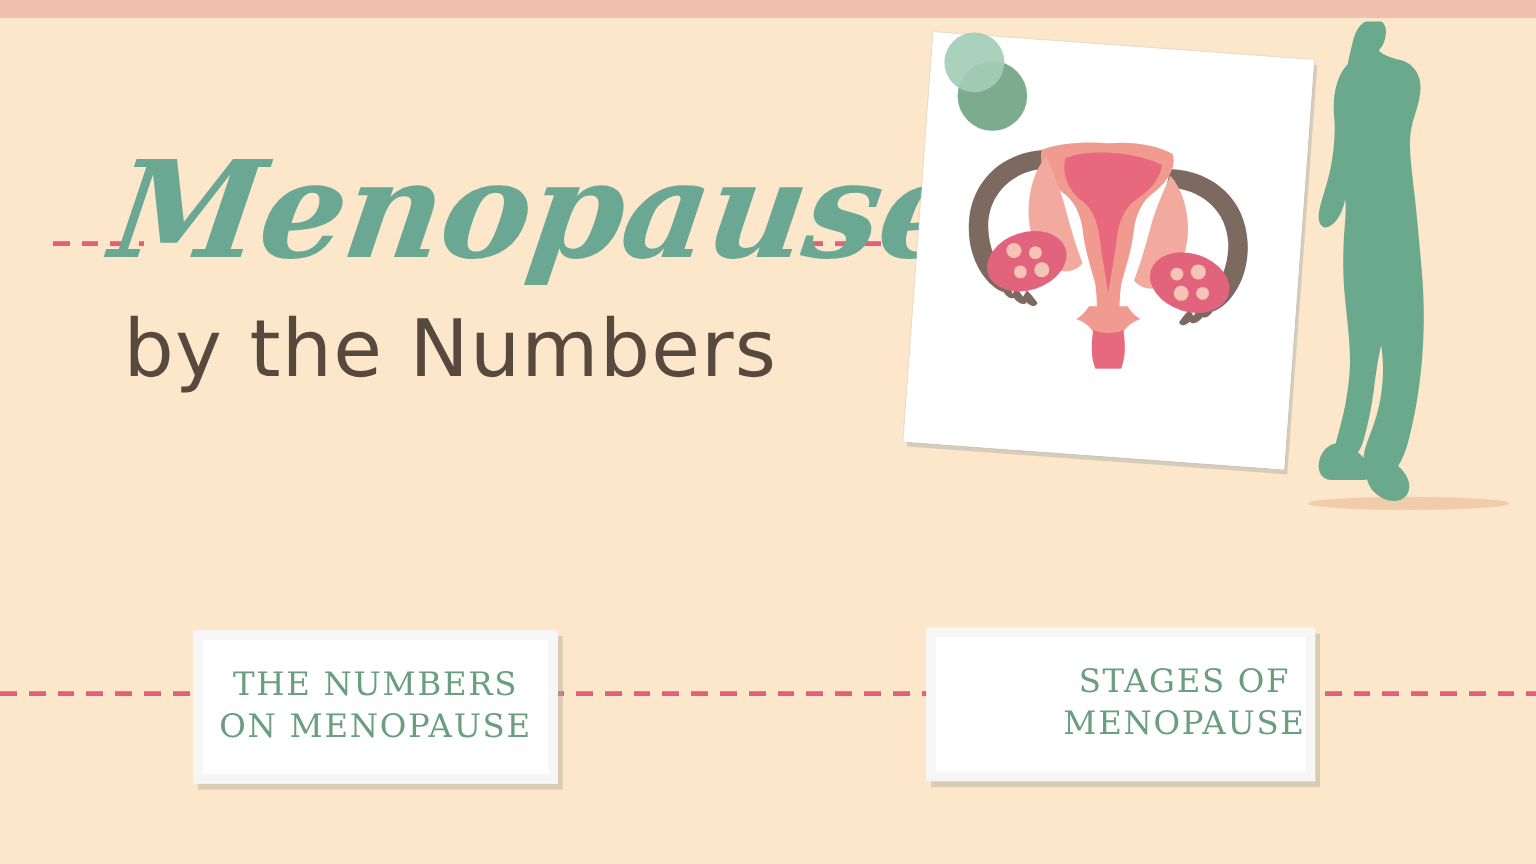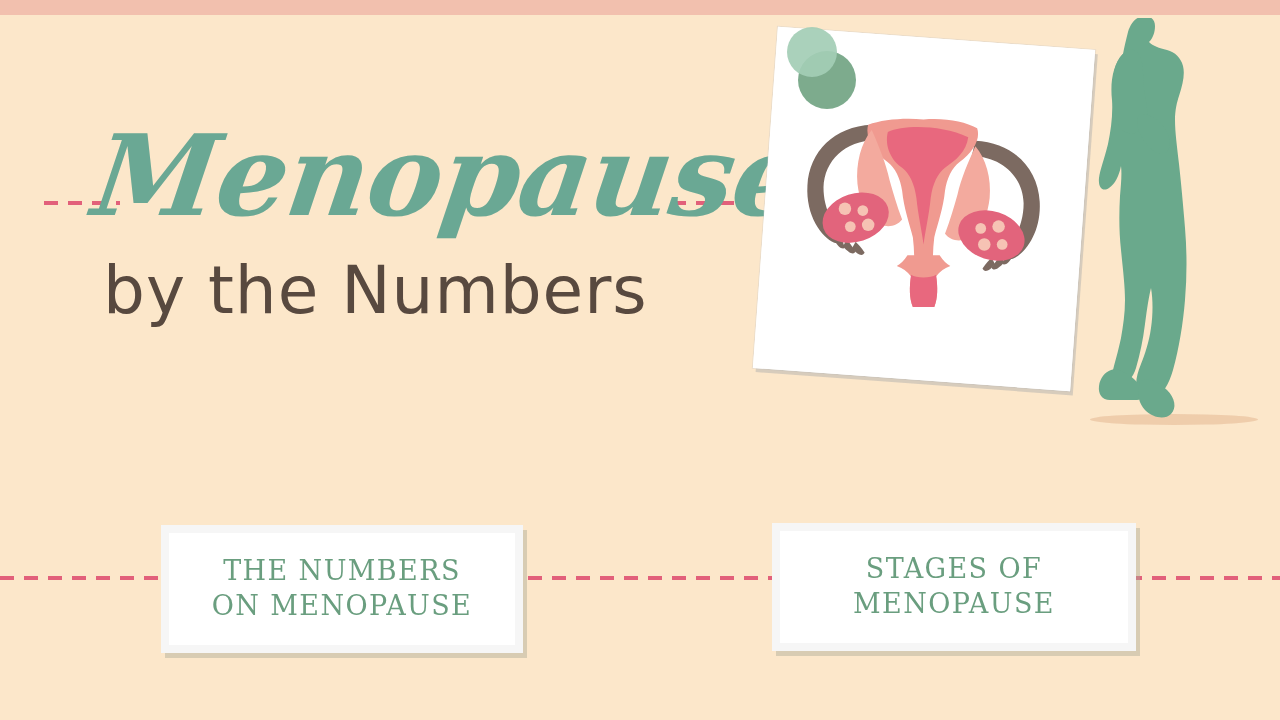--- a/index.html
+++ b/index.html
@@ -162,22 +162,22 @@
   .nav-card {
     position: absolute;
     background: #ffffff;
     border: 8px solid #f6f6f6;
     box-sizing: border-box;
     display: flex;
     align-items: center;
     justify-content: center;
     box-shadow: 4px 5px 0 rgba(172,170,150,0.45);
   }
-  .nav-card-1 { left: 161px; top: 525px; width: 362px; height: 128px; }
-  .nav-card-2 { left: 772px; top: 523px; width: 364px; height: 128px; }
+  .nav-card-1 { left: 161px; top: 525px; width: 304px; height: 128px; }
+  .nav-card-2 { left: 772px; top: 523px; width: 324px; height: 128px; justify-content: flex-end; }
 
   .nav-card .nav-label {
     font-family: "DejaVu Serif", serif;
     font-weight: 400;
     font-size: 27px;
     line-height: 1.28;
     letter-spacing: 1.4px;
     color: #6a9e7f;
     text-align: center;
     text-transform: uppercase;

